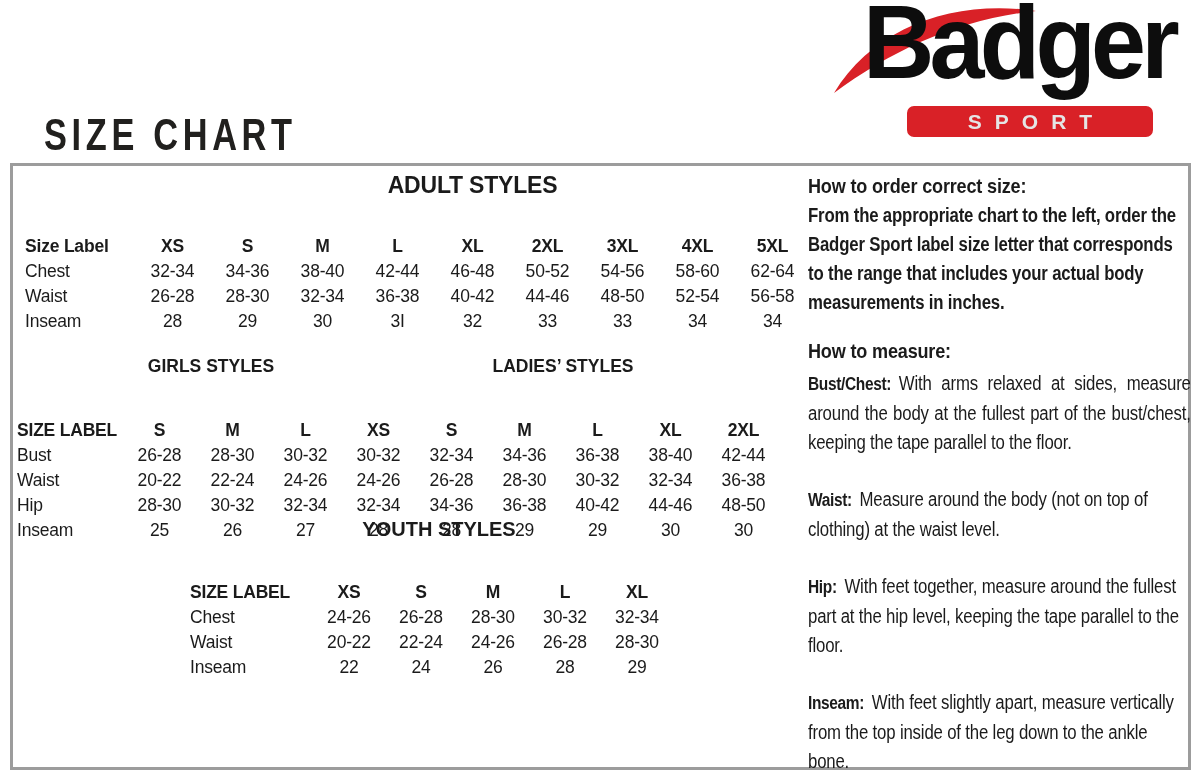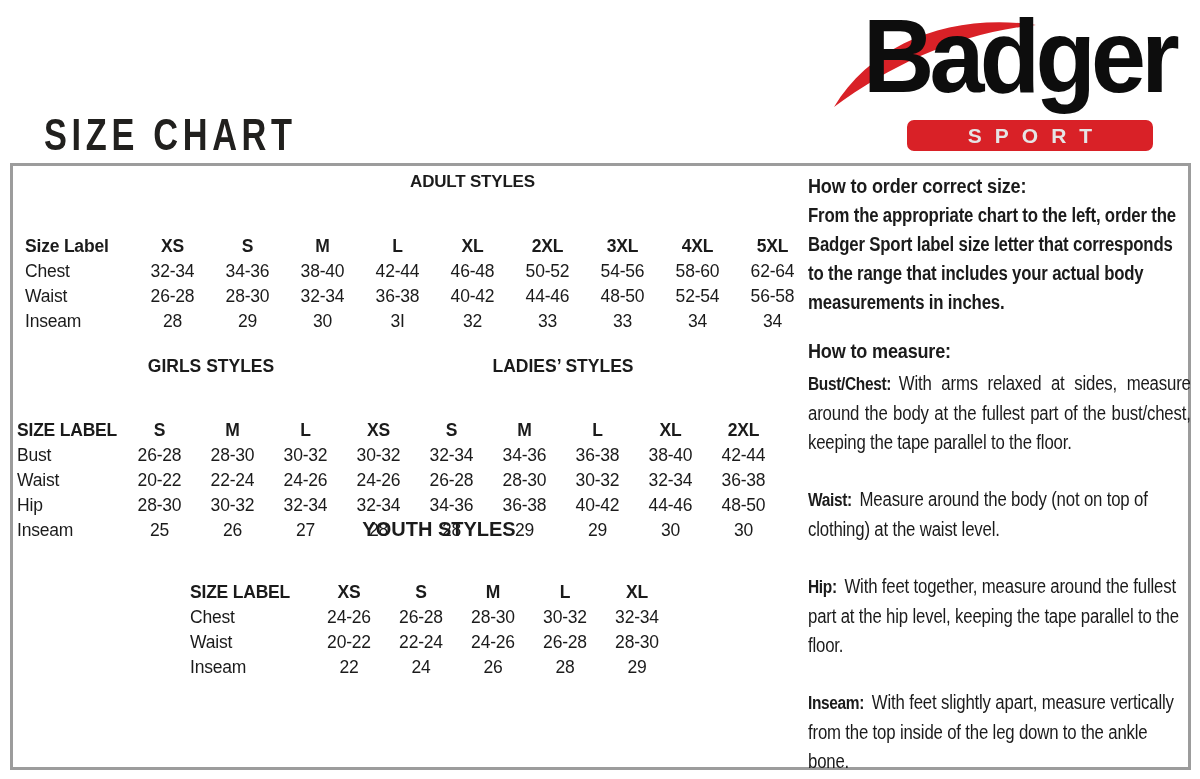--- a/index.html
+++ b/index.html
@@ -7,21 +7,21 @@
   .canvas { position:relative; width:1200px; height:779px; background:#fff; overflow:hidden; }
 
   
   .size-chart-title {
     position:absolute; left:44px; top:110px;
     font-size:44px; font-weight:700; letter-spacing:6px; white-space:nowrap;
     transform:scaleX(0.78); transform-origin:left top; color:#21201e;
   }
 
   
-  .logo { position:absolute; left:855px; top:15px; width:340px; height:150px; }
+  .logo { position:absolute; left:855px; top:1px; width:340px; height:150px; }
   .swoosh { position:absolute; left:-25px; top:0px; z-index:1; }
   .badger-word {
     position:absolute; left:8px; top:-16px; z-index:2;
     font-size:104px; line-height:1.1; font-weight:700; letter-spacing:-5px;
     transform:scaleX(0.95); transform-origin:left top; color:#0d0d0d; white-space:nowrap;
   }
   .sport-bar {
     position:absolute; left:49px; top:102px; width:252px; height:37px; z-index:3;
     background:#d92127; border:3px solid #ffffff; border-radius:10px;
     display:flex; align-items:center; justify-content:center;
@@ -30,21 +30,21 @@
 
   
   .main-box { position:absolute; left:10px; top:163px; width:1181px; height:607px; border:3px solid #9c9c9c; background:#fff; }
 
   
   table { border-collapse:collapse; table-layout:fixed;margin-top:40px; }
   td, th { padding:0; height:25px; text-align:center; font-size:17.5px; font-weight:400; white-space:nowrap; letter-spacing:-0.2px; color:#1b1b1b; }
   th { font-weight:700; }
   .rowhead { text-align:left; padding-left:2px; }
   th.rowhead { font-weight:700; }
-  .tbl-title { font-weight:700; font-size:17px; height:22px; letter-spacing:-0.2px; }
+  .tbl-title { font-weight:700; font-size:23px; height:22px; letter-spacing:-0.2px; }
   .adult { position:absolute; left:10px; top:6px; }
   .adult .tbl-title { margin-left:112px; width:675px; text-align:center; }
   .mid { position:absolute; left:2px; top:190px; }
   .mid-titles { position:relative; height:22px; width:765px; }
   .mid-titles span { position:absolute; transform:translateX(-50%); font-weight:700; font-size:17.5px; white-space:nowrap; }
   .girls-title { left:196px; }
   .ladies-title { left:548px; }
   .youth { position:absolute; left:175px; top:352px; }
   .youth-title-row { position:relative; height:22px; width:485px; }
   .youth-title-row span { position:absolute; left:251px; transform:translateX(-50%); font-weight:700; font-size:20px; white-space:nowrap; }

